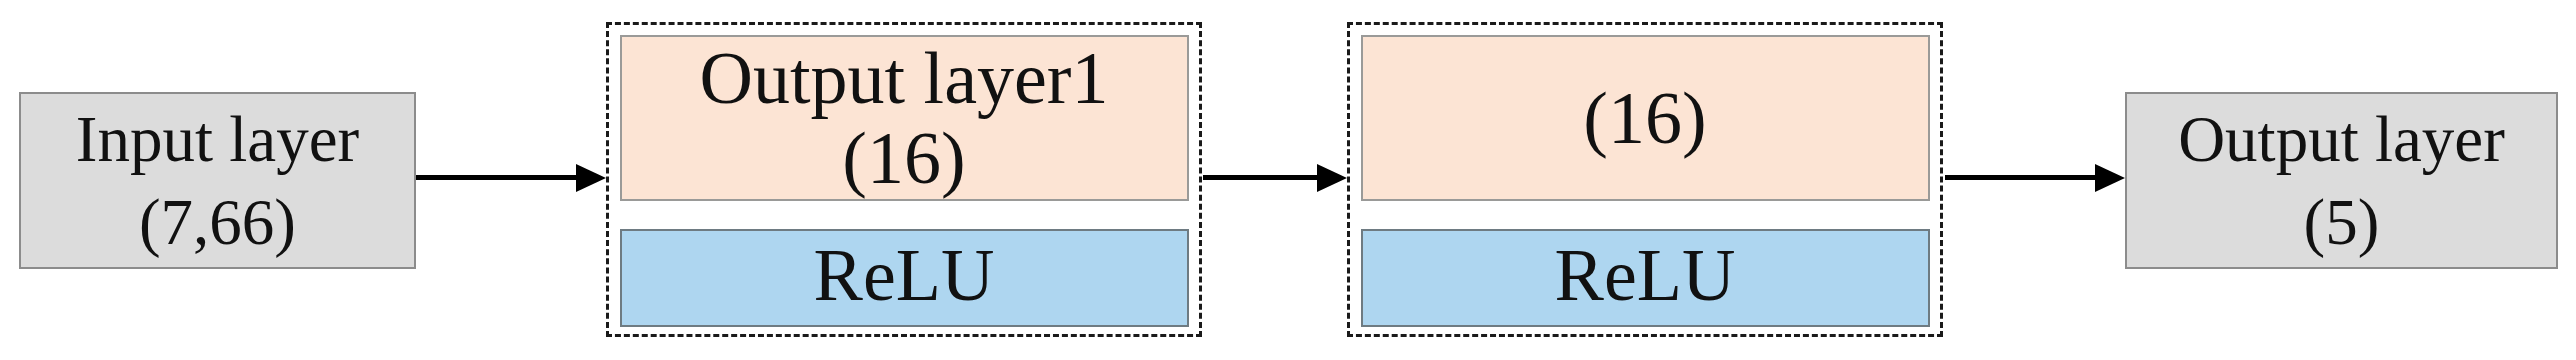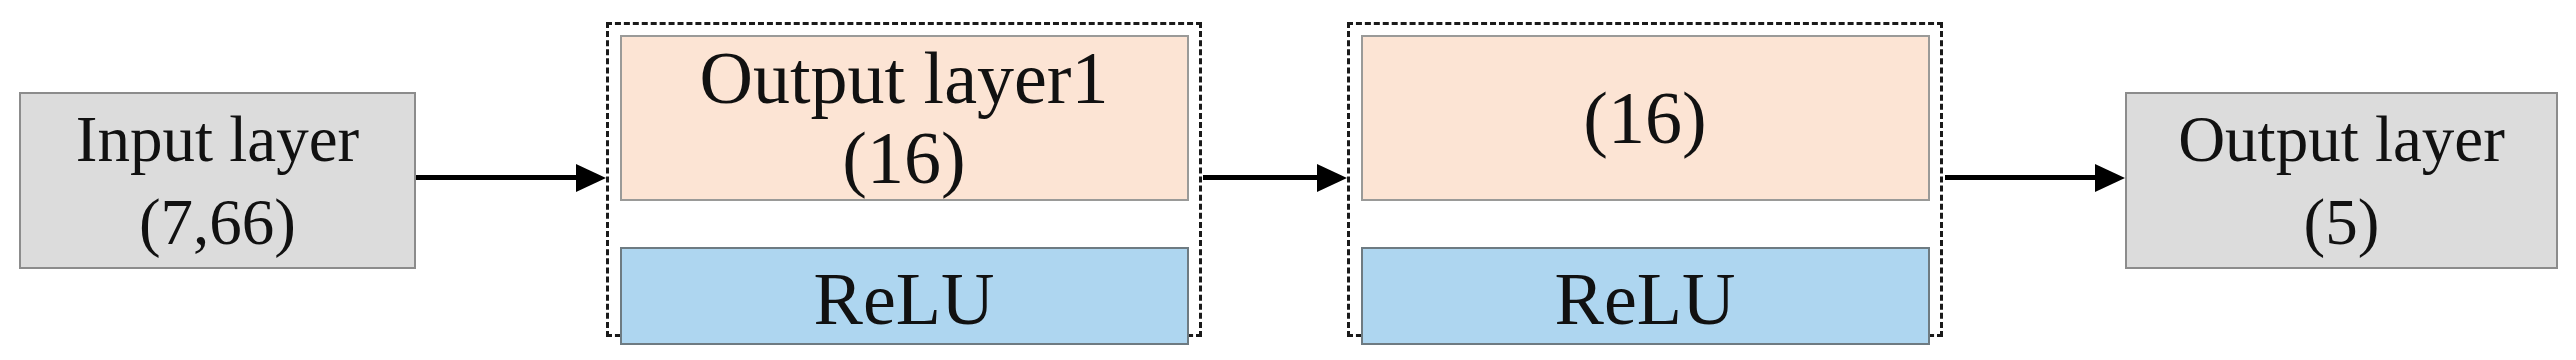--- a/index.html
+++ b/index.html
@@ -67,28 +67,28 @@
     text-align: center;
     font-size: 74px;
     line-height: 80px;
     white-space: nowrap;
   }
 
   
   .node-relu {
     position: absolute;
     left: 10.5px;
-    top: 222px;
+    top: 204px;
     width: 569px;
     height: 98px;
     box-sizing: border-box;
     background: #aed6f0;
     border: 2.6px solid #6e7b82;
     display: flex;
-    align-items: flex-end;
+    align-items: flex-start;
     justify-content: center;
     text-align: center;
     font-size: 74px;
     line-height: 88px;
     white-space: nowrap;
   }
 
   
   .arrow {
     position: absolute;

